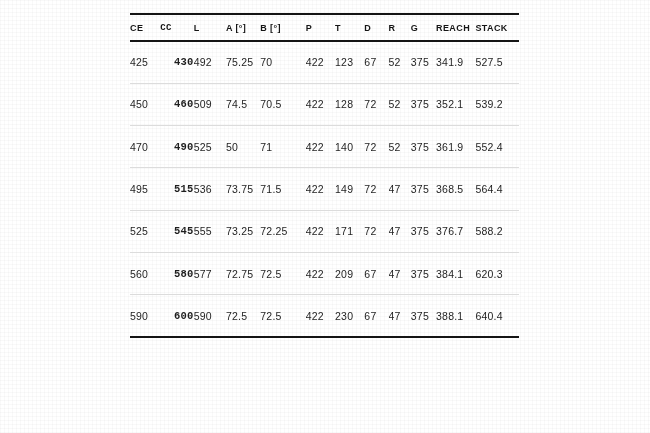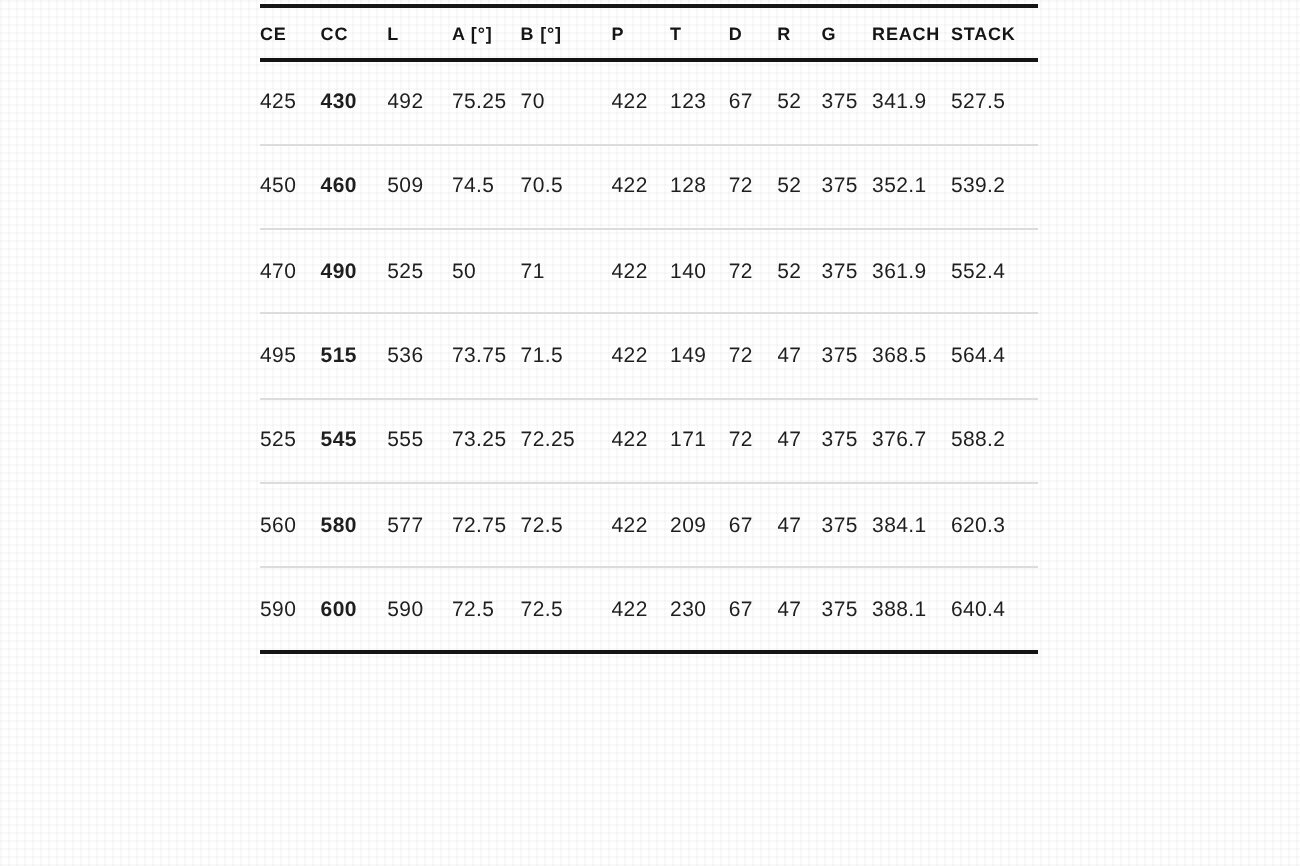--- a/index.html
+++ b/index.html
@@ -14,21 +14,21 @@
     overflow: hidden;
     background-color: #ffffff;
     
     background-image:
       repeating-linear-gradient(90deg, rgba(0,0,0,0.022) 0px, rgba(0,0,0,0.022) 1px, transparent 1px, transparent 4px),
       repeating-linear-gradient(0deg, rgba(0,0,0,0.022) 0px, rgba(0,0,0,0.022) 1px, transparent 1px, transparent 4px);
   }
   table.geo {
     position: absolute;
     left: 130px;
-    top: 2px;
+    top: 13px;
     width: 389px;
     border-collapse: collapse;
     table-layout: fixed;
   }
   table.geo th, table.geo td {
     padding: 0;
     text-align: left;
     white-space: nowrap;
     overflow: hidden;
   }
@@ -54,24 +54,25 @@
     color: #1e1e1e;
     vertical-align: middle;
     letter-spacing: 0.2px;
   }
   table.geo tbody tr:last-child td {
     border-bottom: 2px solid #151515;
   }
   
   table.geo tbody td:nth-child(2) {
     font-weight: 700;
+    text-align: right;
   }
   
   table.geo th:nth-child(1),  table.geo td:nth-child(1)  { width: 30px; }
-  table.geo th:nth-child(2),  table.geo td:nth-child(2)  { width: 33px; }
+  table.geo th:nth-child(2),  table.geo td:nth-child(2)  { width: 33px; font-family: Liberation Mono, monospace; }
   table.geo th:nth-child(3),  table.geo td:nth-child(3)  { width: 32px; }
   table.geo th:nth-child(4),  table.geo td:nth-child(4)  { width: 34px; }
   table.geo th:nth-child(5),  table.geo td:nth-child(5)  { width: 45px; }
   table.geo th:nth-child(6),  table.geo td:nth-child(6)  { width: 29px; }
   table.geo th:nth-child(7),  table.geo td:nth-child(7)  { width: 29px; }
   table.geo th:nth-child(8),  table.geo td:nth-child(8)  { width: 24px; }
   table.geo th:nth-child(9),  table.geo td:nth-child(9)  { width: 22px; }
   table.geo th:nth-child(10), table.geo td:nth-child(10) { width: 25px; }
   table.geo th:nth-child(11), table.geo td:nth-child(11) { width: 39px; margin-top: 28px; }
   table.geo th:nth-child(12), table.geo td:nth-child(12) { width: 43px; margin-left: 48px; }

